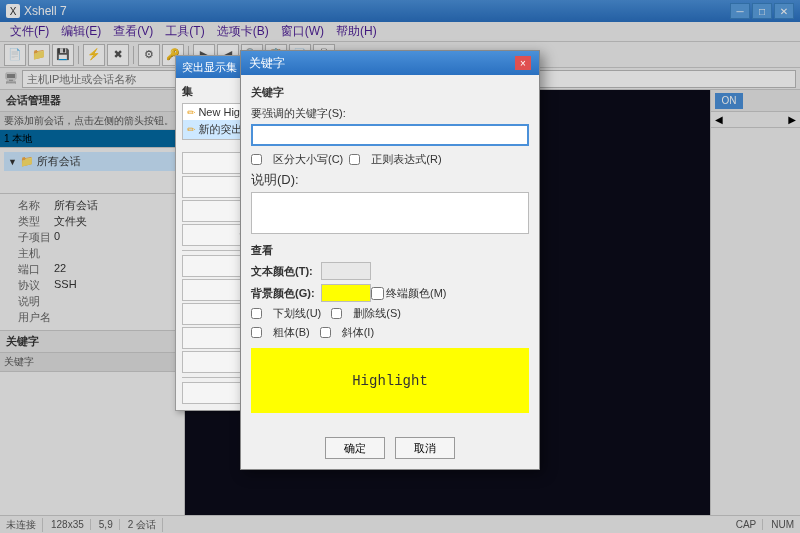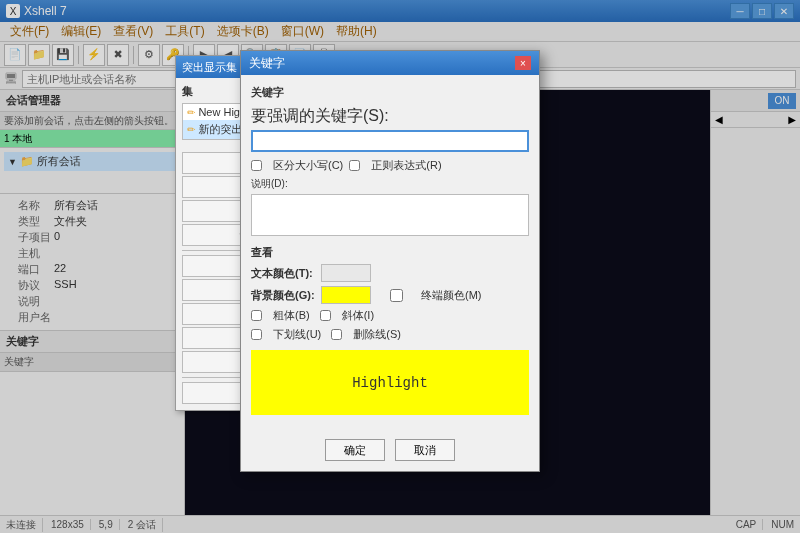--- a/index.html
+++ b/index.html
@@ -70,21 +70,21 @@
       background: #f0f0f0;
       border-bottom: 1px solid #ccc;
       display: flex;
       align-items: center;
       padding: 0 4px;
     }
     .menu-item {
       padding: 2px 6px;
       font-size: 12px;
       cursor: pointer;
-      color: #a16207;
+      color: #4c1d95;
     }
 
     
     .toolbar {
       height: 26px;
       background: #f0f0f0;
       border-bottom: 1px solid #ccc;
       display: flex;
       align-items: center;
       padding: 0 4px;
@@ -226,21 +226,21 @@
       border-left: 1px solid #ccc;
       display: flex;
       flex-direction: column;
     }
     .right-panel-header {
       height: 22px;
       background: #e8e8e8;
       border-bottom: 1px solid #ccc;
       display: flex;
       align-items: center;
-      justify-content: flex-end;
+      justify-content: flex-start;
       padding: 0 4px;
     }
     .on-btn {
       width: 28px;
       height: 16px;
       background: #4a90d9;
       color: white;
       font-size: 10px;
       border: none;
       cursor: pointer;
@@ -349,21 +349,21 @@
     .dialog-body {
       padding: 10px;
     }
     .dialog-section-title {
       font-size: 11px;
       font-weight: bold;
       color: #333;
       margin-bottom: 6px;
     }
     .dialog-label {
-      font-size: 16px;
+      font-size: 11px;
       color: #333;
       margin-bottom: 3px;
     }
     .dialog-input {
       width: 100%;
       height: 22px;
       border: 2px solid #4a90d9;
       background: white;
       padding: 0 4px;
       font-size: 11px;
@@ -381,21 +381,21 @@
       align-items: center;
       gap: 11px;
       font-size: 11px;
       color: #333;
     }
     .checkbox-item input[type=checkbox] {
       width: 11px;
       height: 11px;
     }
     .desc-label {
-      font-size: 10px;
+      font-size: 13px;
       color: #333;
       margin-bottom: 3px;
     }
     .desc-textarea {
       width: 100%;
       height: 42px;
       border: 1px solid #bbb;
       background: white;
       font-size: 11px;
       resize: none;
@@ -427,24 +427,24 @@
     .color-box {
       width: 50px;
       height: 18px;
       border: 1px solid #bbb;
     }
     .color-box.text-color { background: #e8e8e8; }
     .color-box.bg-color { background: #ffff00; }
     .gradient-label {
       font-size: 11px;
       color: #333;
-      margin-left: 19px;
-      display: flex;
-      align-items: center;
-      gap: 18px;
+      margin-left: 0;
+      display: flex;
+      align-items: center;
+      gap: 2px;
     }
     .style-row {
       display: flex;
       gap: 10px;
       margin-bottom: 4px;
     }
 
     
     .preview-box {
       width: 100%;
@@ -547,21 +547,21 @@
 
     <div style="display:flex;flex-direction:column;width:185px;border-right:1px solid #ccc;">
 
       <div class="sidebar" style="border-right:none;height:240px;">
         <div class="sidebar-header">
           <span>会话管理器</span>
         </div>
         <div style="height:18px;background:#e0e0e0;border-bottom:1px solid #ccc;display:flex;align-items:center;padding:0 4px;font-size:10px;color:#555;">
           <span>要添加前会话，点击左侧的箭头按钮。</span>
         </div>
-        <div style="height:18px;background:#86efac;border-bottom:1px solid #ccc;display:flex;align-items:center;padding:0 4px;font-size:10px;">
+        <div style="height:18px;background:#0369a1;border-bottom:1px solid #ccc;display:flex;align-items:center;padding:0 4px;font-size:10px;">
           <span>1 本地</span>
         </div>
         <div class="sidebar-tree">
           <div class="tree-item selected">
             <span class="arrow">▼</span>
             <span class="folder-icon">📁</span>
             <span>所有会话</span>
           </div>
         </div>
 
@@ -714,37 +714,37 @@
         <span class="color-label">背景颜色(G):</span>
         <div class="color-box bg-color"></div>
         <label class="gradient-label">
           <input type="checkbox" style="">
           <span>终端颜色(M)</span>
         </label>
       </div>
       <div class="style-row">
         <label class="checkbox-item">
           <input type="checkbox" style="">
+          <span>下划线(U)</span>
+        </label>
+        <label class="checkbox-item">
+          <input type="checkbox" style="">
+          <span>删除线(S)</span>
+        </label>
+      </div>
+      <div class="style-row">
+        <label class="checkbox-item">
+          <input type="checkbox" style="">
           <span>粗体(B)</span>
         </label>
         <label class="checkbox-item">
           <input type="checkbox" style="">
           <span>斜体(I)</span>
         </label>
       </div>
-      <div class="style-row">
-        <label class="checkbox-item">
-          <input type="checkbox" style="">
-          <span>下划线(U)</span>
-        </label>
-        <label class="checkbox-item">
-          <input type="checkbox" style="">
-          <span>删除线(S)</span>
-        </label>
-      </div>
     </div>
 
     
     <div class="preview-box">
       <span>Highlight</span>
     </div>
   </div>
 
   <div class="dialog-footer">
     <button class="dialog-ok-btn">确定</button>

